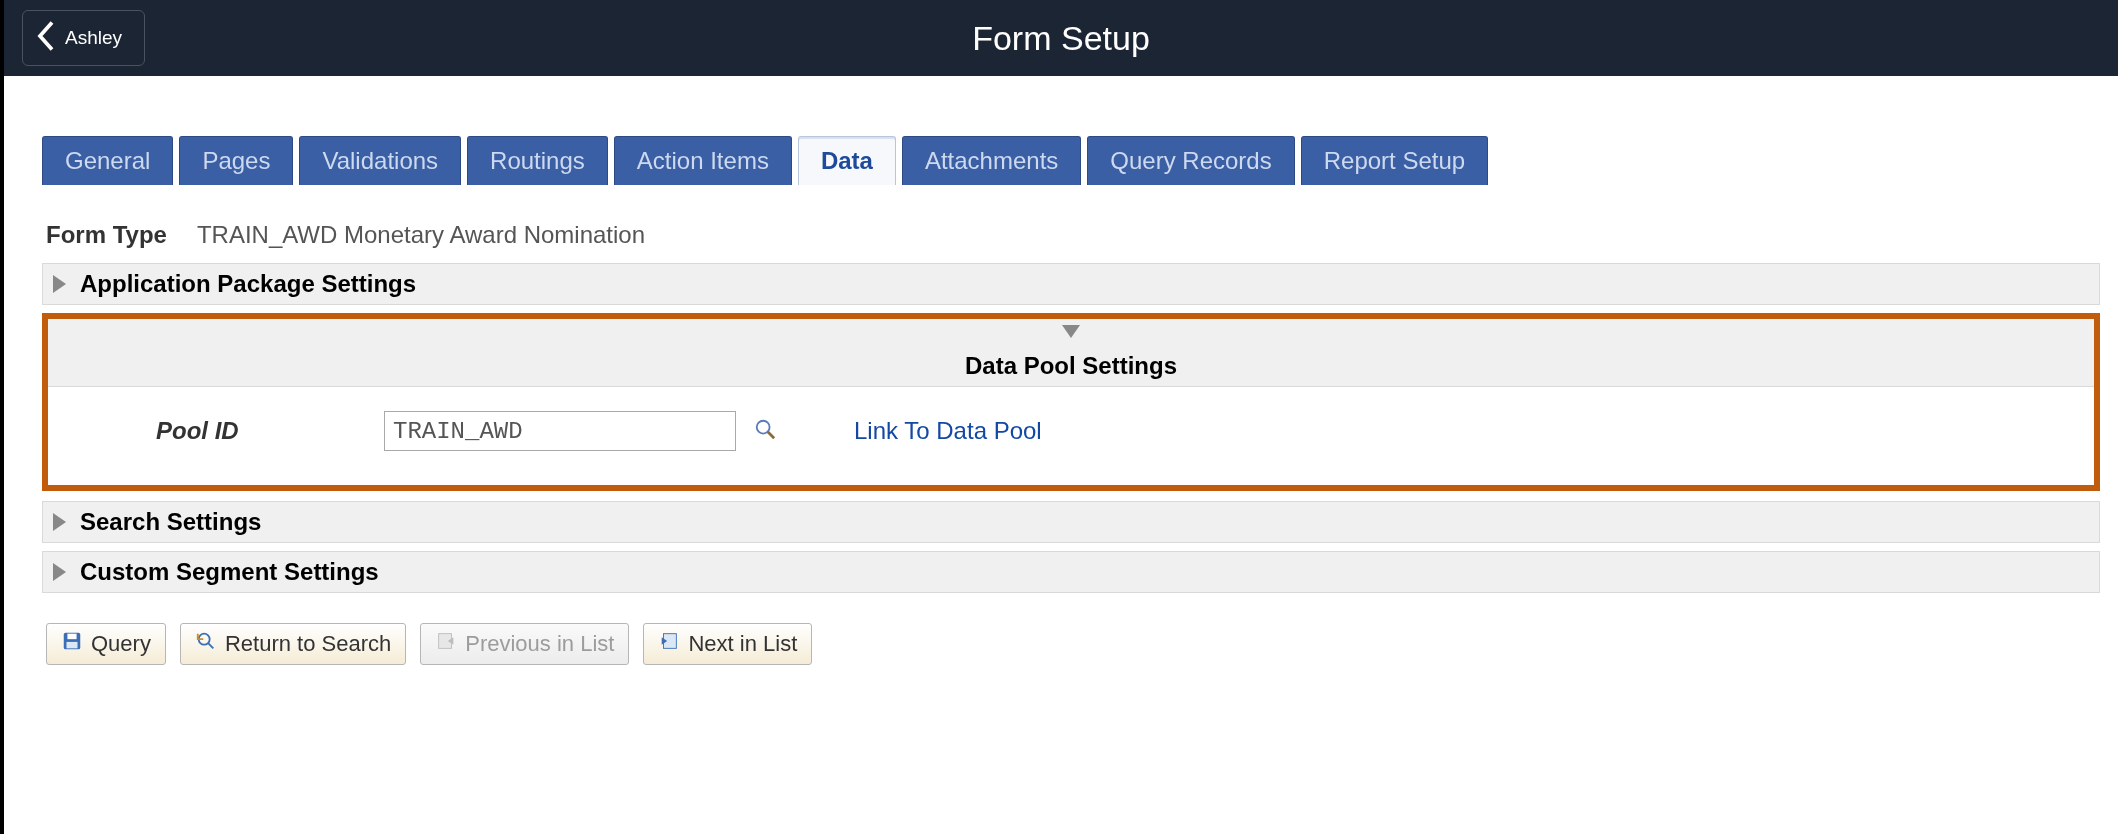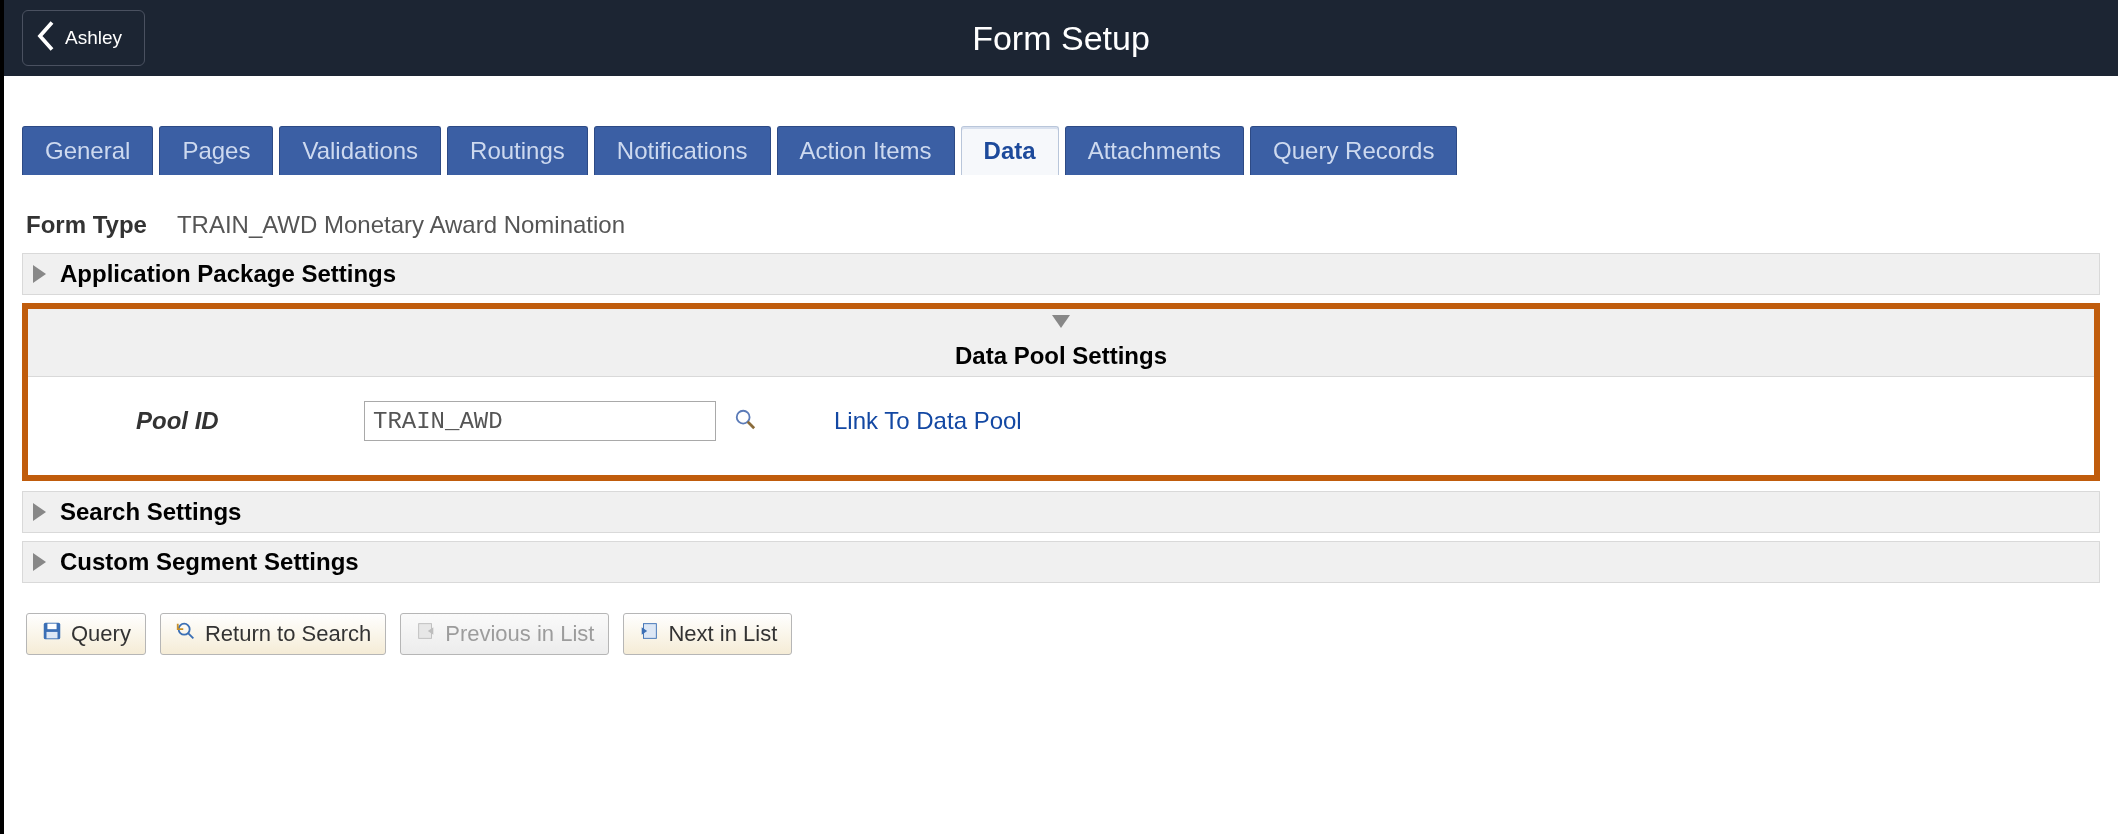--- a/index.html
+++ b/index.html
@@ -6,21 +6,21 @@
   html,body { margin:0; padding:0; font-family: Arial, Helvetica, sans-serif; background:#fff; color:#333; }
   .page { width:2118px; height:834px; position:relative; border-left:4px solid #000; }
 
   
   .topbar { height:76px; background:#1c2533; display:flex; align-items:center; color:#fff; position:relative; }
   .back-pill { margin-left:18px; height:56px; padding:0 22px 0 14px; border:1px solid #4a5160; border-radius:6px; display:flex; align-items:center; gap:10px; }
   .back-pill svg { width:18px; height:30px; }
   .back-pill span { font-size:19px; }
   .topbar-title { position:absolute; left:50%; transform:translateX(-50%); font-size:34px; font-weight:400; }
 
-  .content { padding:0 0 30px 0; }
+  .content { padding:10px 0 30px 0;margin-left:20px; }
 
   
   .tabs { display:flex; gap:6px; margin:50px 0 0 18px; }
   .tab { background:#3b5fa4; color:#cdd9ef; font-size:24px; padding:10px 22px; border-radius:3px 3px 0 0; border:1px solid #2d4a85; border-bottom:none; cursor:pointer; }
   .tab.active { background:#f6f8fb; color:#1d4a9b; font-weight:bold; border:1px solid #b9c6da; border-bottom:none; box-shadow:inset 0 2px 0 #d8e0ee; }
 
   
   .formtype-row { display:flex; align-items:center; gap:30px; margin:36px 0 14px 22px; font-size:24px; }
   .formtype-label { font-weight:bold; color:#333; }
   .formtype-value { color:#555; }
@@ -66,25 +66,25 @@
     </div>
     <div class="topbar-title">Form Setup</div>
   </div>
 
   <div class="content">
     <div class="tabs" id="tabs">
         <div class="tab">General</div>
         <div class="tab">Pages</div>
         <div class="tab">Validations</div>
         <div class="tab">Routings</div>
-        <div class="tab">Notifications</div>
         <div class="tab">Action Items</div>
         <div class="tab active">Data</div>
         <div class="tab">Attachments</div>
         <div class="tab">Query Records</div>
+        <div class="tab">Report Setup</div>
       </div>
 
     <div class="formtype-row">
       <div class="formtype-label">Form Type</div>
       <div class="formtype-value">TRAIN_AWD Monetary Award Nomination</div>
     </div>
 
     <div class="sections">
 
       <div class="sec">

